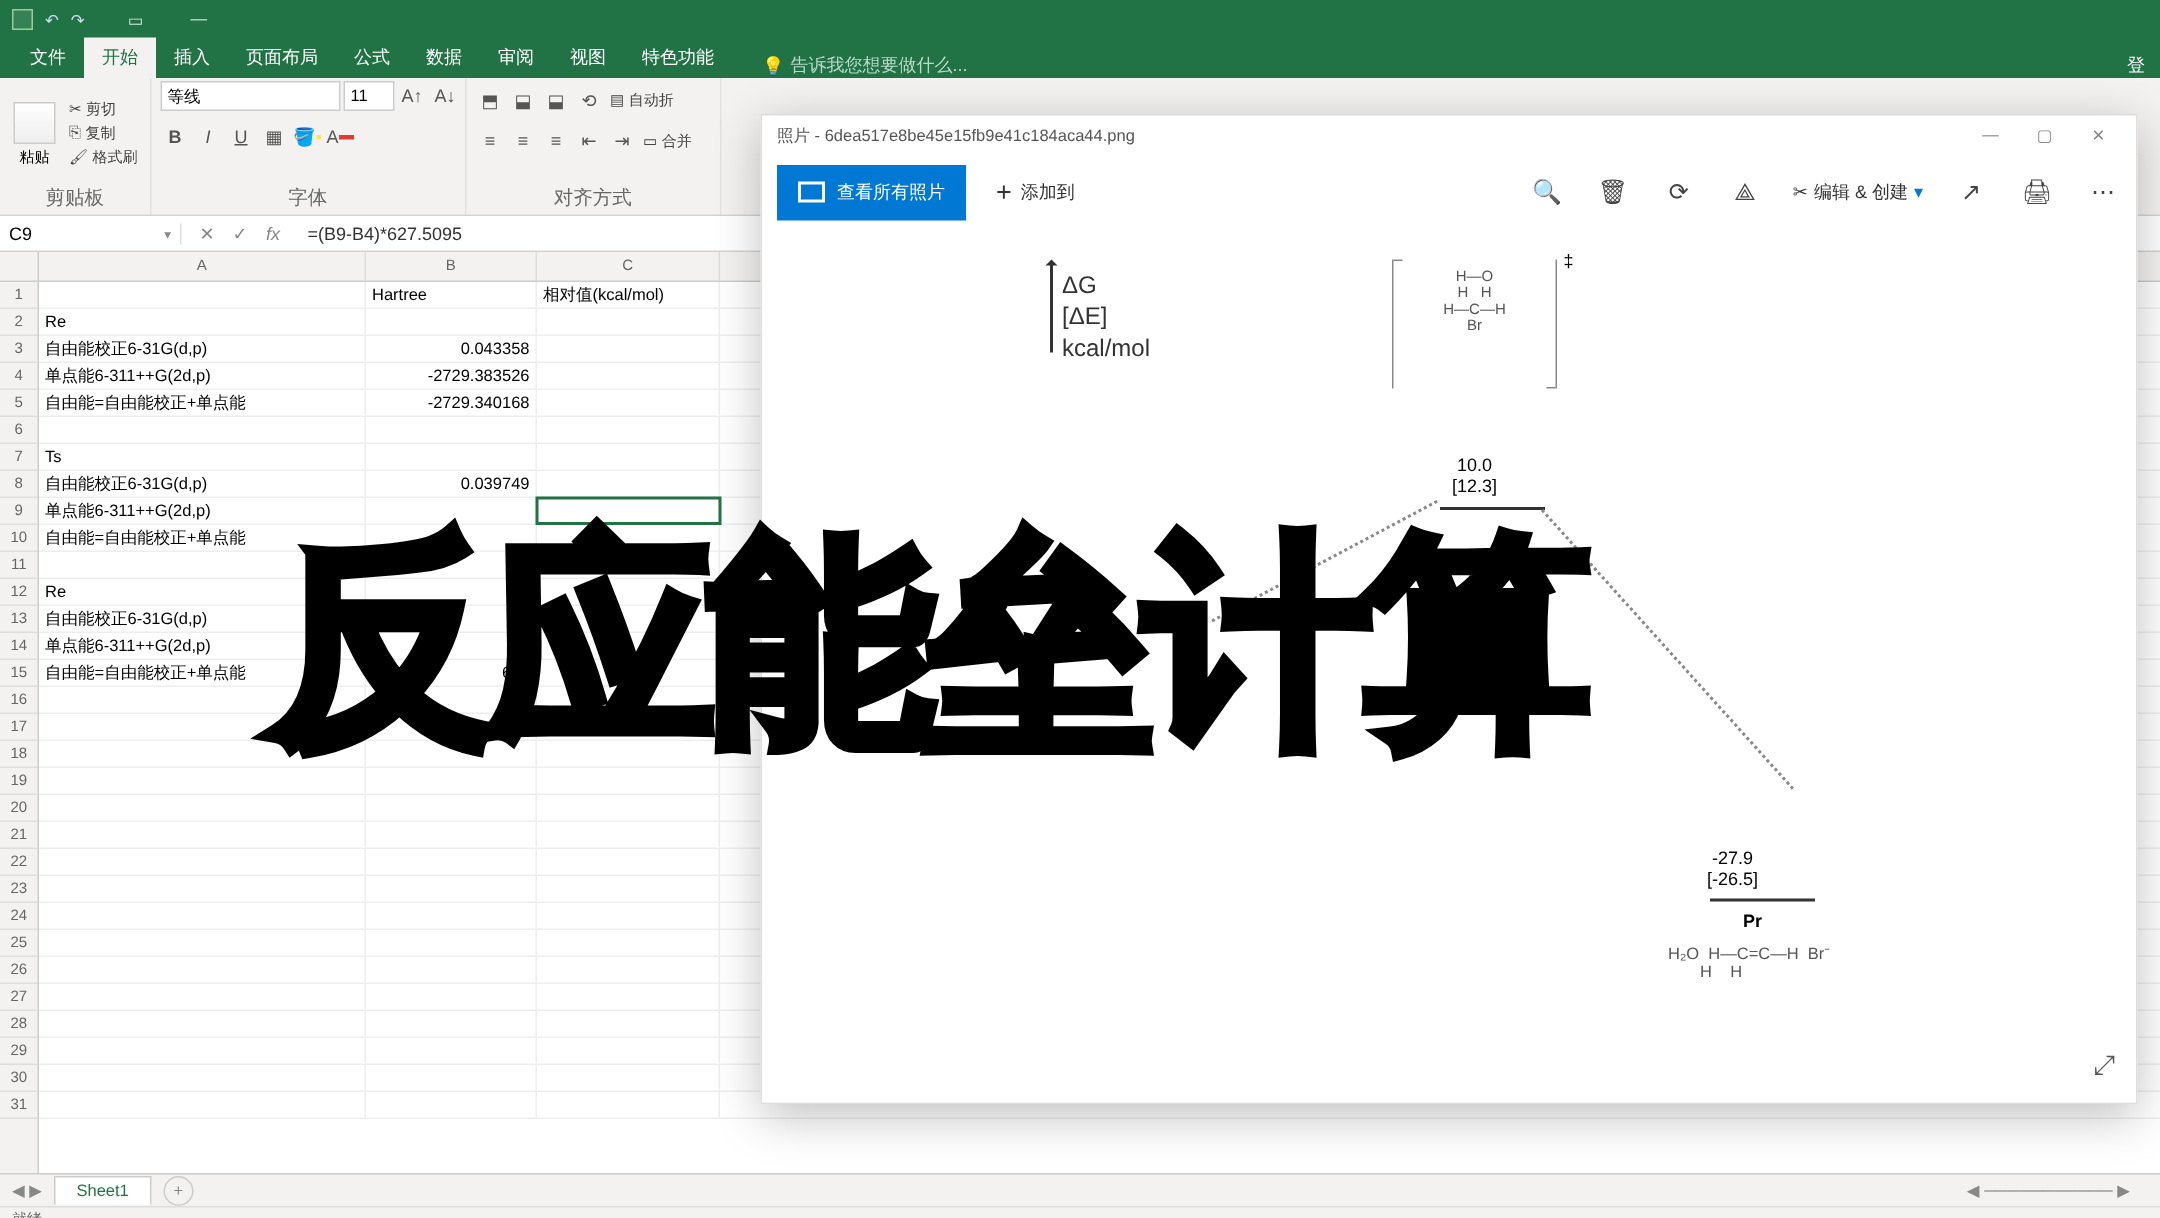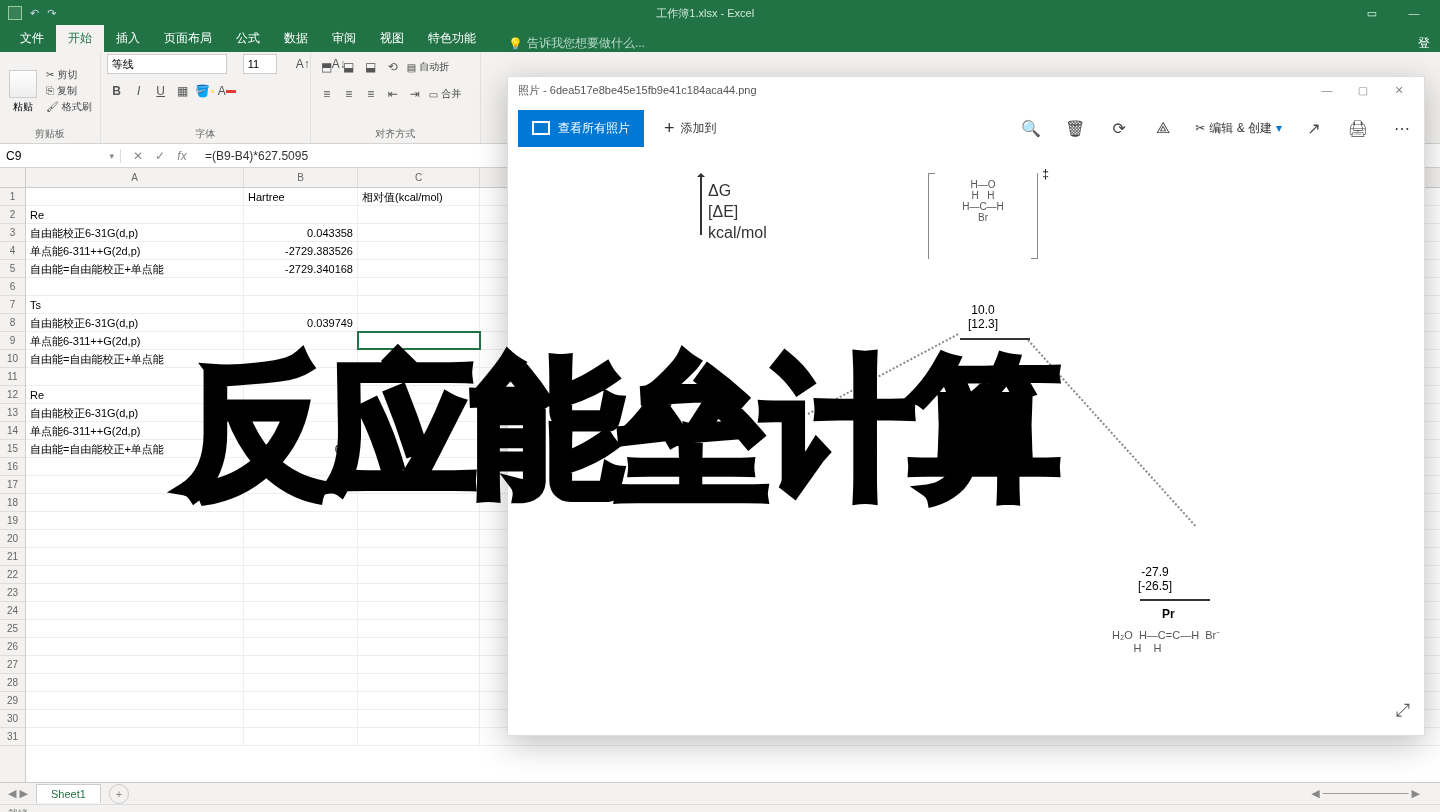--- a/index.html
+++ b/index.html
@@ -16,27 +16,27 @@
 
 .ribbontabs { height: 26px; background: #217346; display: flex; align-items: flex-end; padding-left: 8px; font-size: 12px; color: #fff; }
 .ribbontabs .tab { padding: 5px 12px; cursor: pointer; margin-top: 12px; }
 .ribbontabs .tab.active { background: #f3f2f1; color: #217346; }
 .ribbontabs .tell { margin-left: 20px; color: #b8d9c8; display:flex;align-items:center;gap:4px;}
 .ribbontabs .right { margin-left:auto; padding-right:10px; color:#fff; }
 
 
 .ribbon { height: 92px; background: #f3f2f1; border-bottom: 1px solid #d4d4d4; display: flex; font-size: 11px; }
 .group { border-right: 1px solid #e1e1e1; padding: 2px 6px 0 6px; display: flex; flex-direction: column; justify-content: space-between; }
-.group .label { text-align: center; color: #666; font-size: 10px; padding-bottom: 2px; }
+.group .label { text-align: center; color: #666; font-size: 13px; padding-bottom: 2px; }
 .group .body { flex:1; display:flex; align-items:center; gap:4px; }
 .clip .body { flex-direction: row; }
 .paste { width: 34px; text-align: center; }
 .paste .ic { width: 28px; height: 28px; margin: 2px auto; background: linear-gradient(#fff,#eee); border:1px solid #ccc; position:relative;}
 .smallbtn { display:flex; align-items:center; gap:3px; font-size:10px; color:#444; padding:1px 2px;}
-.fontsel { display:flex; gap:16px; align-items:center;}
+.fontsel { display:flex; gap:2px; align-items:center;}
 .fontsel input { height:20px; border:1px solid #ccc; font-size:11px; padding:0 4px;}
 .btnrow { display:flex; gap:2px; margin-top:3px;}
 .ibtn { width:20px;height:20px;border:1px solid transparent;display:flex;align-items:center;justify-content:center;font-size:12px;color:#555;}
 .colorbar{width:16px;height:3px;}
 
 
 .fbar { height: 24px; border-bottom:1px solid #d4d4d4; display:flex; align-items:center; font-size:12px; background:#fff;}
 .namebox { width:121px; border-right:1px solid #ddd; padding:0 6px; display:flex;align-items:center;justify-content:space-between;}
 .namebox .dd{color:#888;font-size:9px;}
 .fbtns { display:flex; gap:4px; padding:0 8px; color:#888;}
@@ -105,21 +105,20 @@
 </style>
 </head>
 <body>
 
 <div class="titlebar">
   <div class="qat">
     <div class="sq"></div>
     <span>↶</span>
     <span>↷</span>
   </div>
-  <div class="title">工作簿1.xlsx - Excel</div>
   <div class="ctrls">
     <div class="b">▭</div>
     <div class="b">—</div>
   </div>
 </div>
 
 <div class="ribbontabs">
   <div class="tab">文件</div>
   <div class="tab active">开始</div>
   <div class="tab">插入</div>

